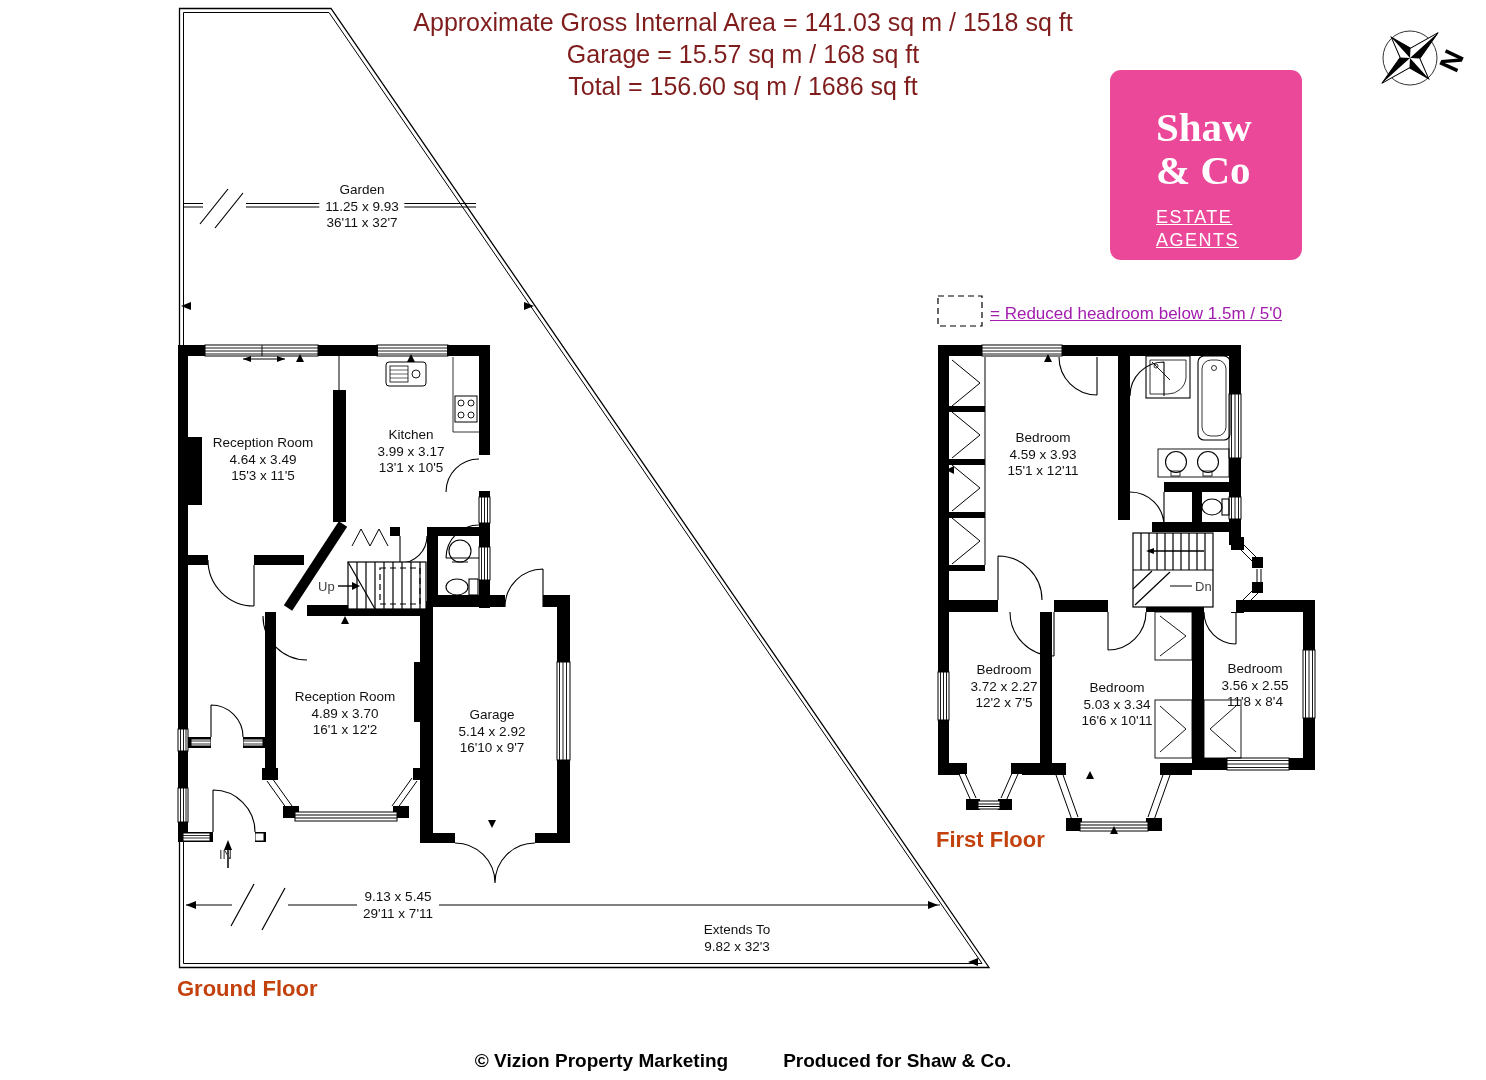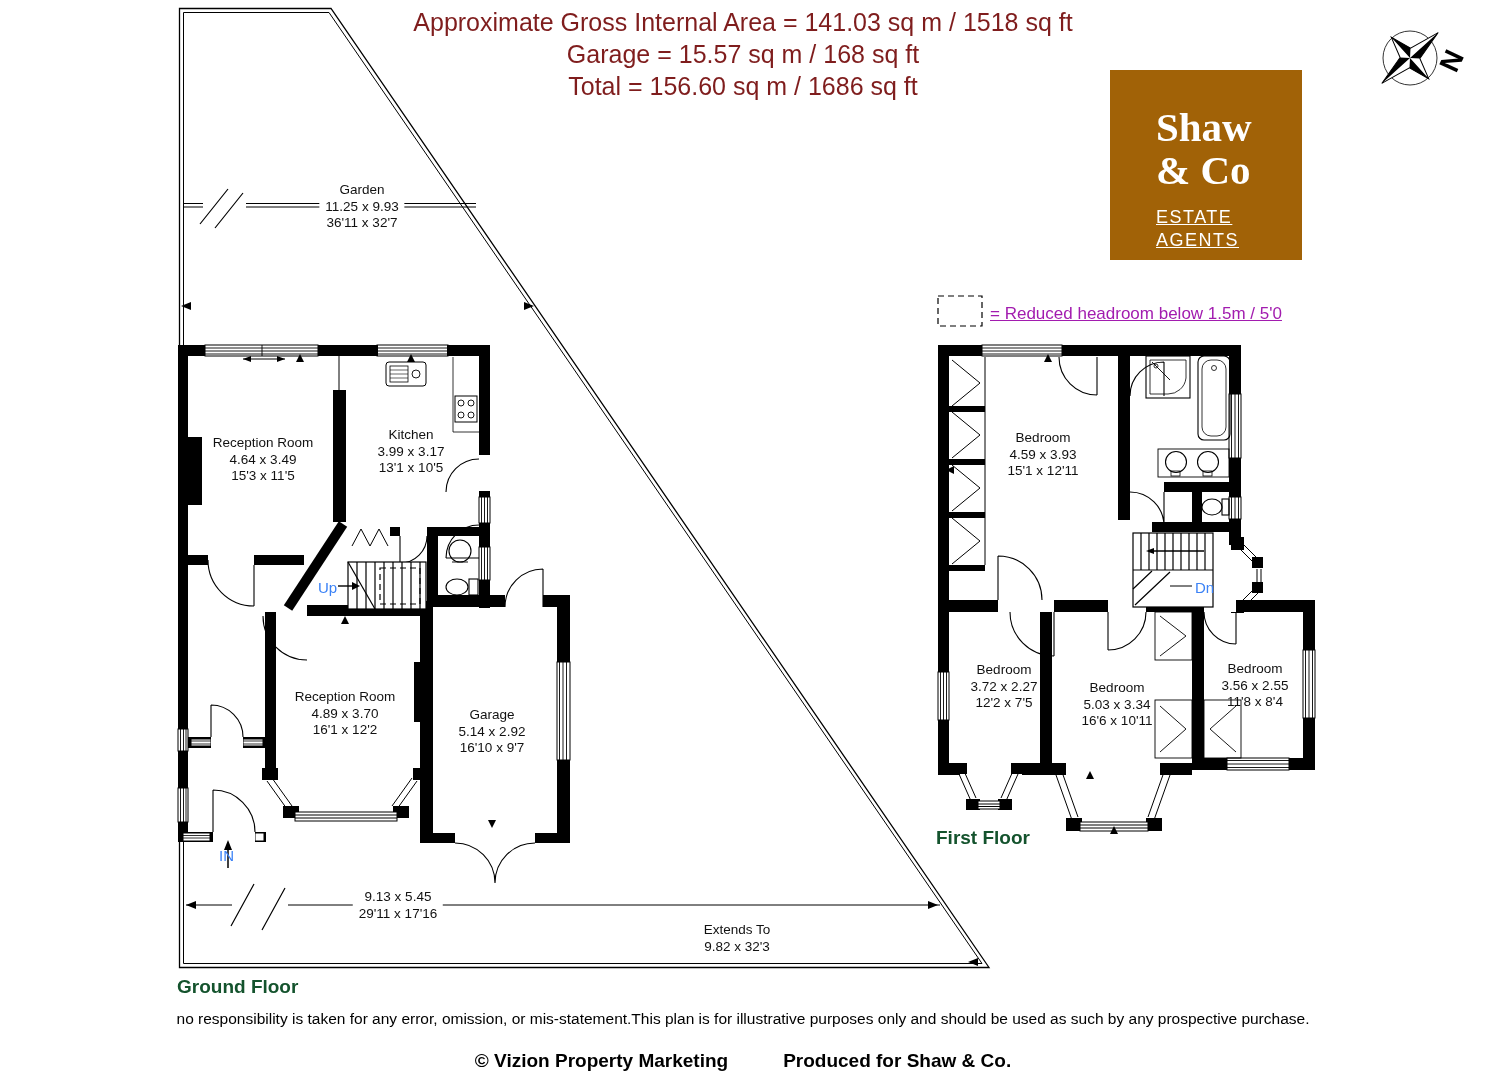--- a/index.html
+++ b/index.html
@@ -3,22 +3,22 @@
 <meta charset="utf-8">
 <style>
   html,body{margin:0;padding:0;background:#fff;}
   #canvas{position:relative;width:1486px;height:1080px;background:#fff;overflow:hidden;
           font-family:"Liberation Sans",sans-serif;color:#111;}
   .abs{position:absolute;}
   .header{left:0;right:0;top:6px;text-align:center;font-size:25px;line-height:32px;color:#7f1d1d;font-weight:400;}
   .room-label{position:absolute;transform:translateX(-50%);text-align:center;
               font-size:13.5px;line-height:16.5px;color:#111;white-space:nowrap;}
   .room-label.bg{background:#fff;padding:0 6px;}
-  .small-label{position:absolute;font-size:15px;color:#3b82f6;white-space:nowrap;}
-  .floor-title{position:absolute;font-weight:bold;font-size:19px;color:#14532d;white-space:nowrap;}
+  .small-label{position:absolute;font-size:13px;color:#404040;white-space:nowrap;}
+  .floor-title{position:absolute;font-weight:bold;font-size:22px;color:#c2410c;white-space:nowrap;}
   .legend-text{position:absolute;font-size:17px;color:#a21caf;white-space:nowrap;text-decoration:underline;}
   .logo{position:absolute;left:1110px;top:70px;width:192px;height:190px;box-sizing:border-box;
         padding:36px 0 0 46px;}
   .logo .name{font-family:"Liberation Serif",serif;font-weight:bold;color:#fff;font-size:41px;line-height:43px;}
   .logo .sub{color:#fff;font-size:18px;letter-spacing:1.5px;line-height:23px;margin-top:14px;font-weight:400;text-decoration:underline;}
   .footer{left:0;right:0;top:1008px;text-align:center;font-size:15.5px;line-height:21.5px;color:#000;}
   .copyrow{position:absolute;left:0;right:0;top:1050px;display:flex;justify-content:center;gap:55px;
            font-size:19px;font-weight:bold;color:#000;}
   svg{position:absolute;left:0;top:0;}
 </style>
@@ -332,21 +332,21 @@
     <text x="1456" y="74" font-size="28" font-weight="bold" font-family="Liberation Sans, sans-serif" fill="#000" transform="rotate(-65 1456 74)">N</text>
   </g>
 </svg>
 
 <div class="abs header">
   <div>Approximate Gross Internal Area = 141.03 sq m / 1518 sq ft</div>
   <div>Garage = 15.57 sq m / 168 sq ft</div>
   <div>Total = 156.60 sq m / 1686 sq ft</div>
 </div>
 
-<div class="logo" style="background: #a16207;">
+<div class="logo" style="background: #ec4899; border-radius: 11px;">
   <div class="name">Shaw</div>
   <div class="name">&amp; Co</div>
   <div class="sub">
     <div>ESTATE</div>
     <div>AGENTS</div>
   </div>
 </div>
 
 <div class="legend-text" style="left:990px;top:304px;">= Reduced headroom below 1.5m / 5'0</div>
 
@@ -370,21 +370,21 @@
   <div>4.89 x 3.70</div>
   <div>16'1 x 12'2</div>
 </div>
 <div class="room-label" style="left:492px;top:707px;">
   <div>Garage</div>
   <div>5.14 x 2.92</div>
   <div>16'10 x 9'7</div>
 </div>
 <div class="room-label bg" style="left:398px;top:889px;">
   <div>9.13 x 5.45</div>
-  <div>29'11 x 17'16</div>
+  <div>29'11 x 7'11</div>
 </div>
 <div class="room-label" style="left:737px;top:922px;">
   <div>Extends To</div>
   <div>9.82 x 32'3</div>
 </div>
 <div class="small-label" style="left:318px;top:579px;">Up</div>
 <div class="small-label" style="left:219px;top:847px;">IN</div>
 <div class="floor-title" style="left:177px;top:976px;">Ground Floor</div>
 
 <div class="room-label" style="left:1043px;top:430px;">
@@ -404,20 +404,19 @@
 </div>
 <div class="room-label" style="left:1255px;top:661px;">
   <div>Bedroom</div>
   <div>3.56 x 2.55</div>
   <div>11'8 x 8'4</div>
 </div>
 <div class="small-label" style="left:1195px;top:579px;">Dn</div>
 <div class="floor-title" style="left:936px;top:827px;">First Floor</div>
 
 <div class="abs footer">
-  <div>no responsibility is taken for any error, omission, or mis-statement.This plan is for illustrative purposes only and should be used as such by any prospective purchase.</div>
 </div>
 <div class="copyrow">
   <span>© Vizion Property Marketing</span>
   <span>Produced for Shaw &amp; Co.</span>
 </div>
 
 </div>
 
 </body></html>

